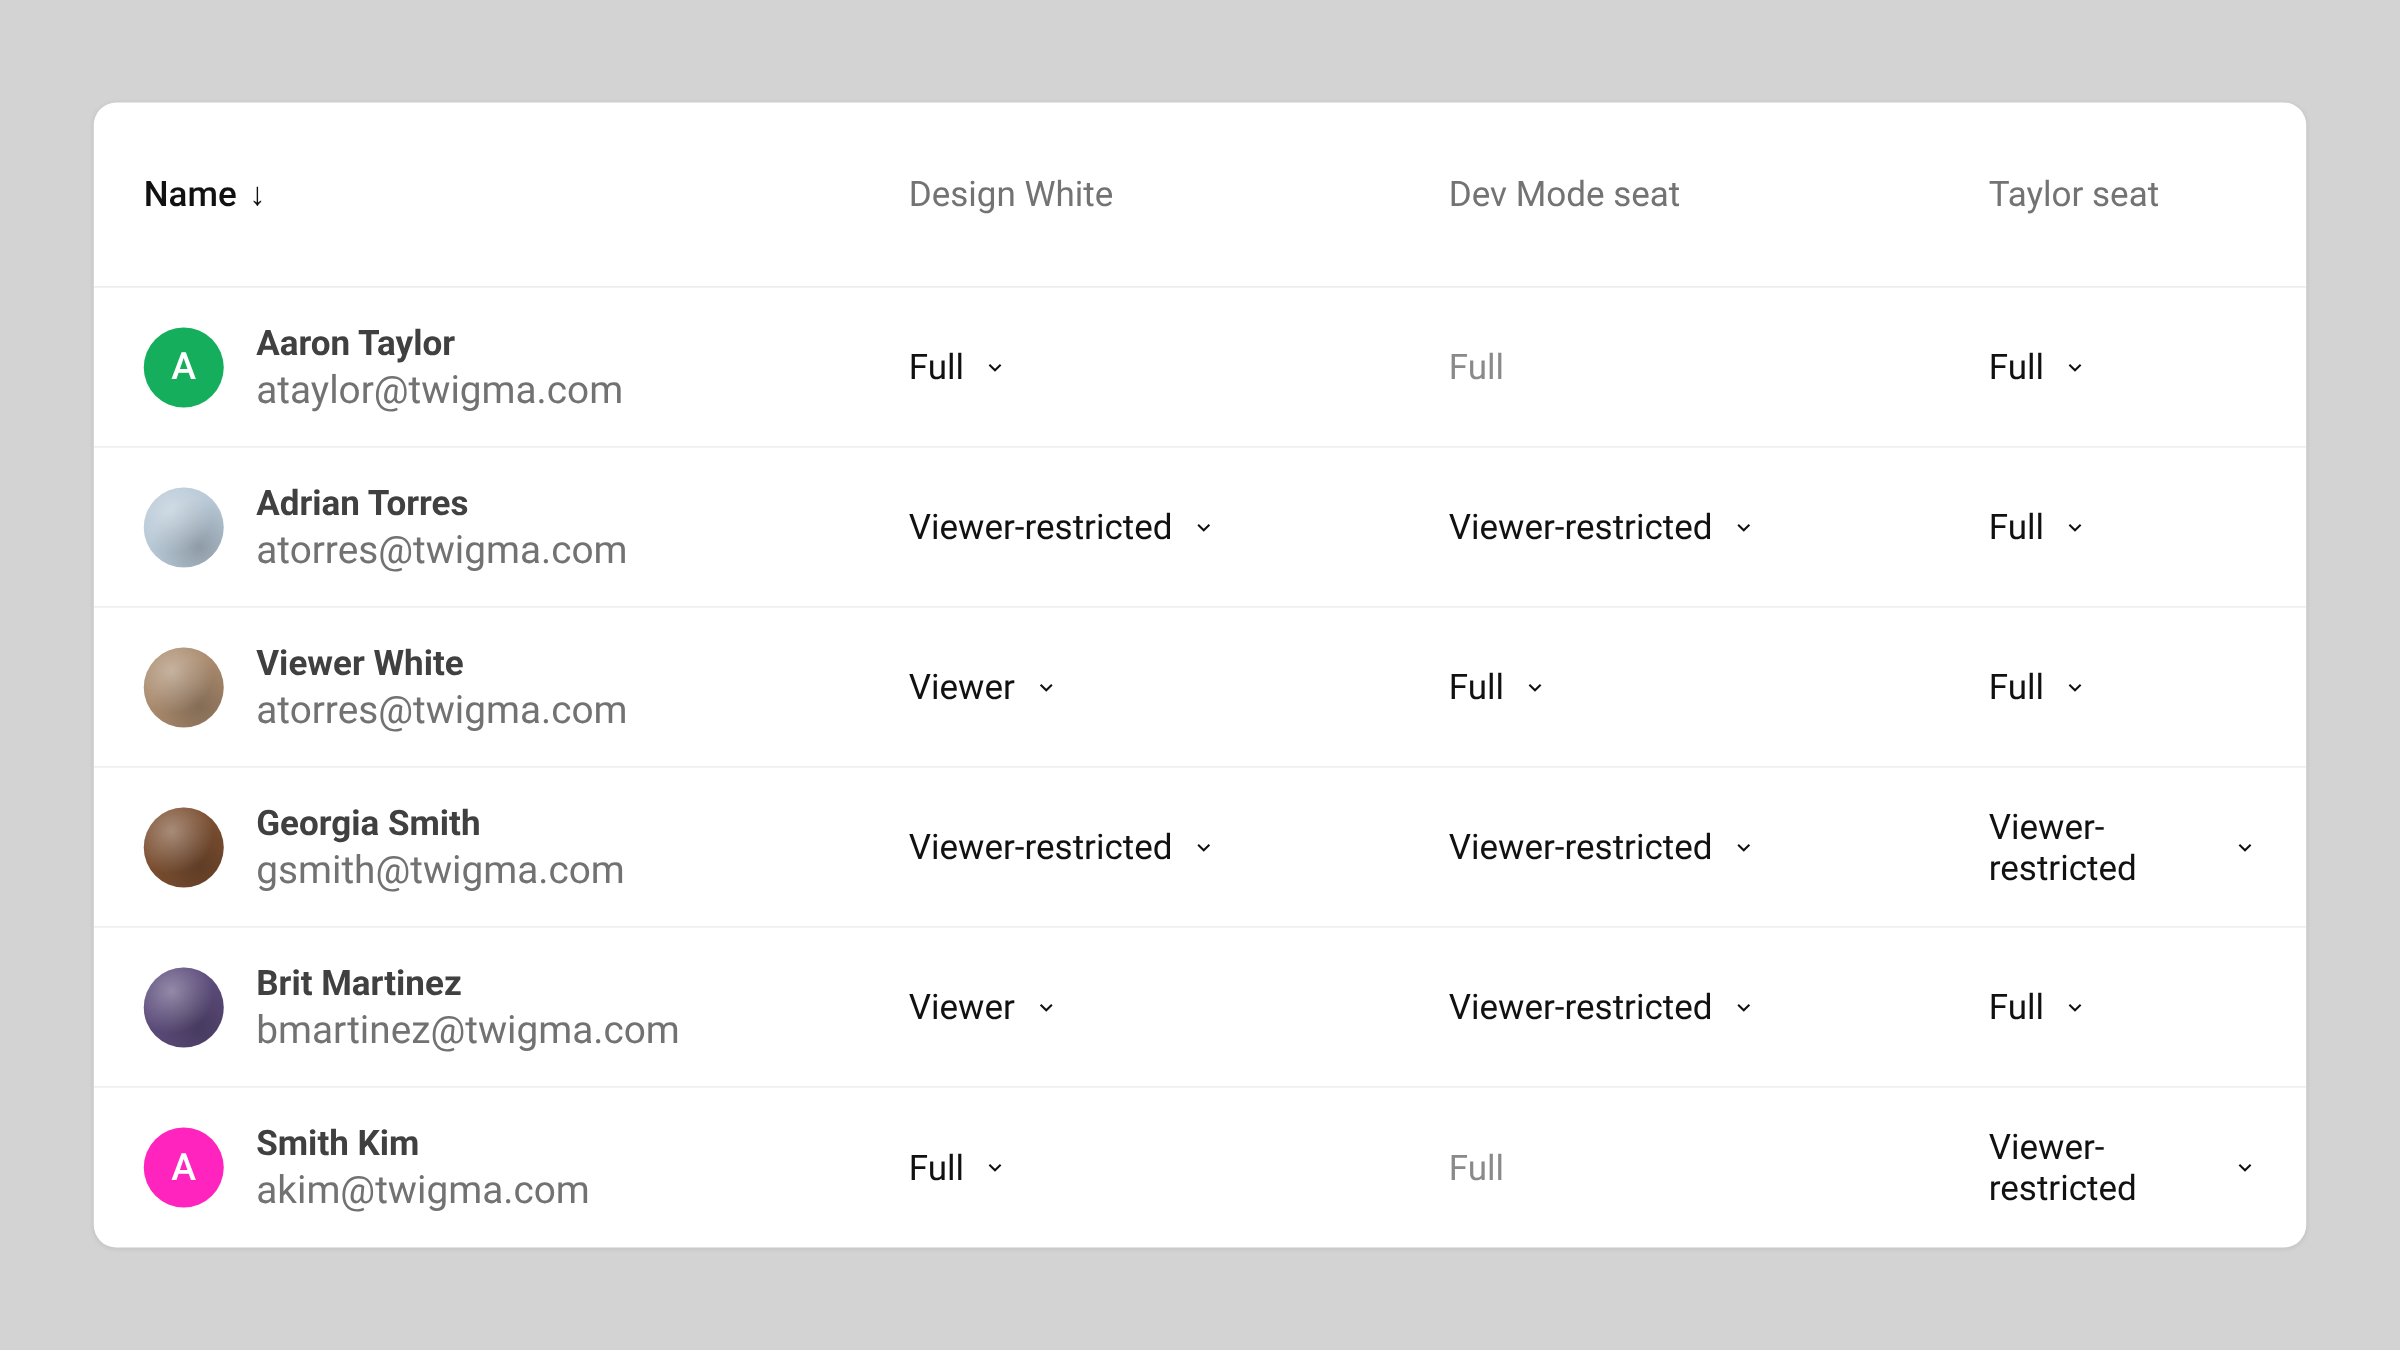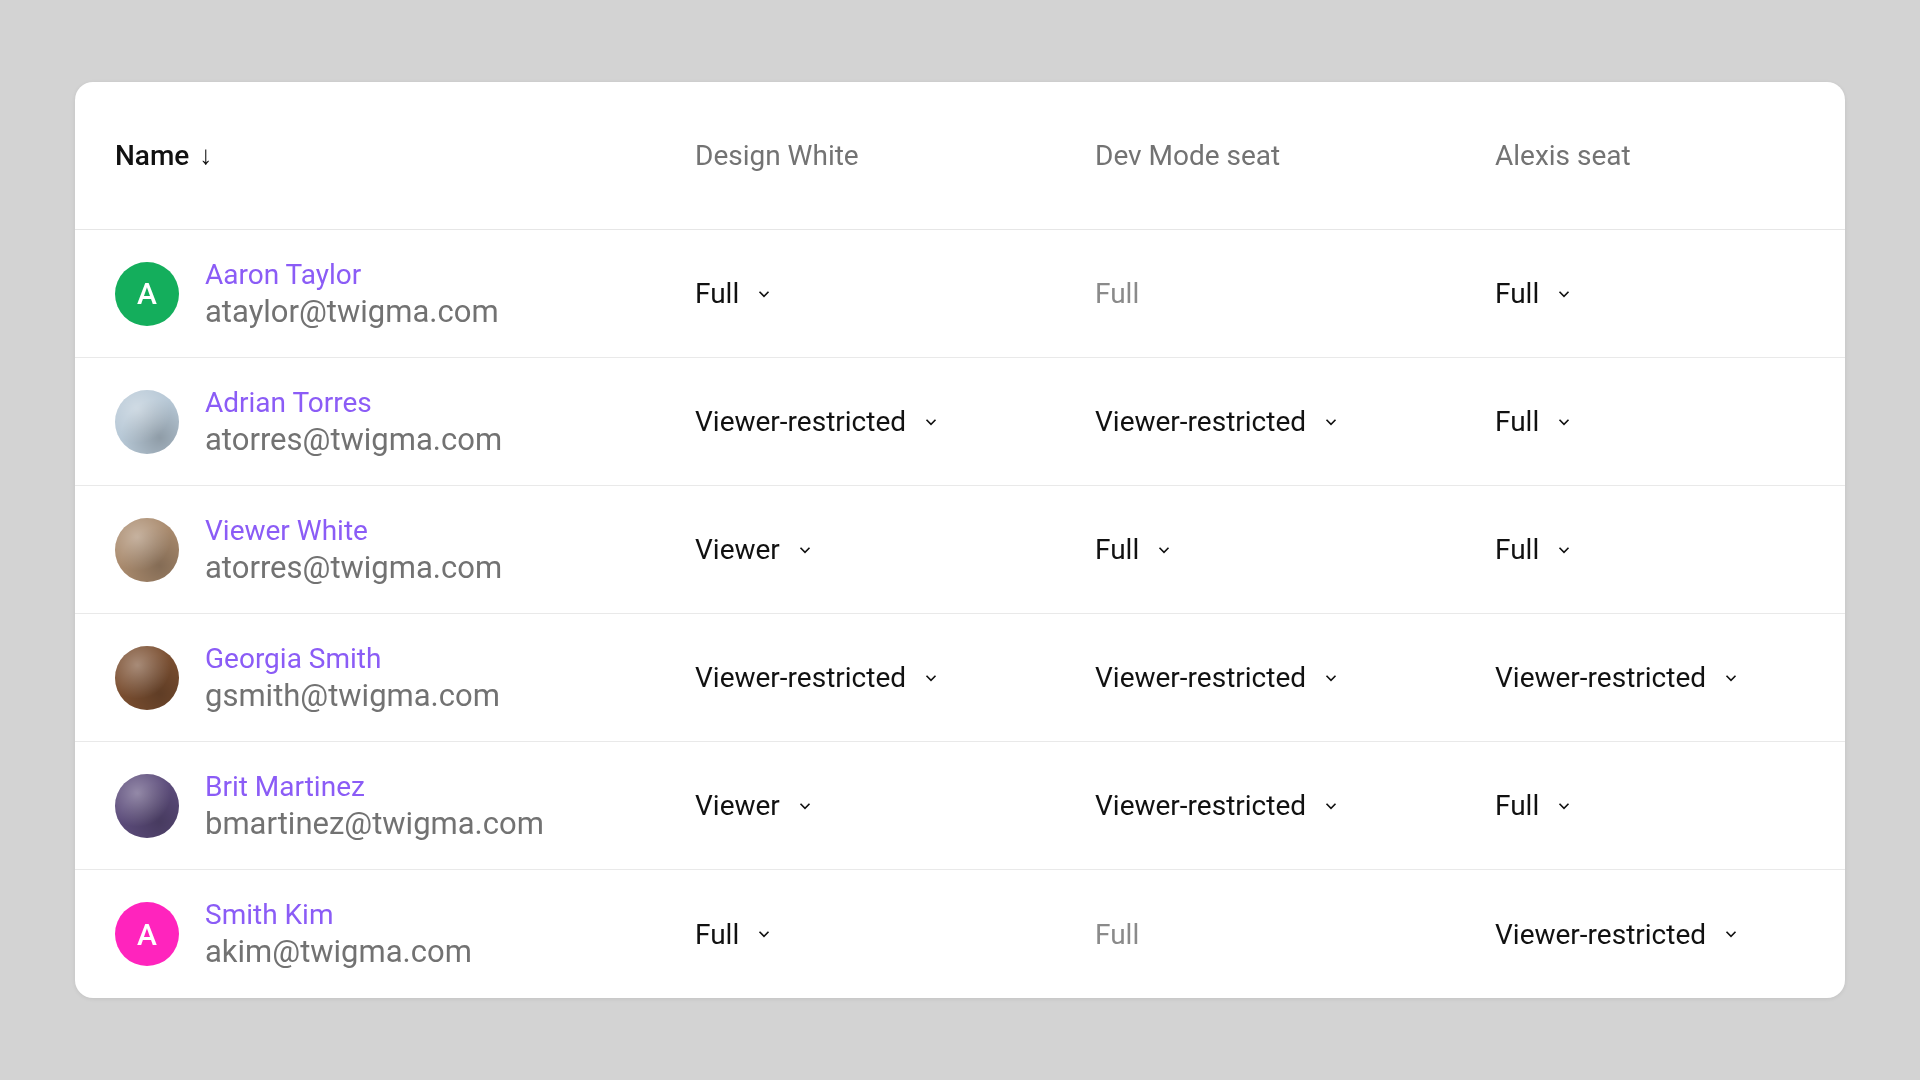--- a/index.html
+++ b/index.html
@@ -17,20 +17,21 @@
     border-radius: 18px;
     width: 1770px;
     box-shadow: 0 1px 4px rgba(0,0,0,0.08);
     overflow: hidden;
   }
   .row, .header-row {
     display: grid;
     grid-template-columns: 580px 400px 400px 1fr;
     align-items: center;
     padding: 0 40px;
+    gap: 32px;
   }
   .header-row {
     height: 148px;
     border-bottom: 1px solid #e6e6e6;
   }
   .row {
     height: 128px;
     border-bottom: 1px solid #e9e9e9;
   }
   .row:last-child { border-bottom: none; }
@@ -68,21 +69,21 @@
     font-weight: 500;
     flex-shrink: 0;
   }
   .avatar-green { background: #14ae5c; }
   .avatar-pink  { background: #ff24bd; }
   .avatar-photo1 { background: #b7c8d6; }
   .avatar-photo2 { background: #a98a6d; }
   .avatar-photo3 { background: #7a4e30; }
   .avatar-photo4 { background: #5b4b7a; }
   .user-text { display: flex; flex-direction: column; gap: 2px; }
-  .user-name  { font-size: 28px; color: #8b5cf6; font-weight: 400; }
+  .user-name  { font-size: 28px; color: #404040; font-weight: 700; }
   .user-email { font-size: 31px; color: #727272; font-weight: 400; }
   .seat-sel {
     display: flex;
     align-items: center;
     gap: 16px;
     font-size: 28px;
     color: #111;
     cursor: pointer;
   }
   .seat-static {
@@ -112,21 +113,21 @@
 
 <div class="card">
 
   <div class="header-row">
     <div class="name-header">
       <span>Name</span>
       <span class="arrow">↓</span>
     </div>
     <div class="col-header">Design White</div>
     <div class="col-header">Dev Mode seat</div>
-    <div class="col-header">Alexis seat</div>
+    <div class="col-header">Taylor seat</div>
   </div>
 
   <div id="rows-container">
       <div class="row">
         <div class="user-cell">
           <div class="avatar avatar-green">A</div>
           <div class="user-text">
             <div class="user-name">Aaron Taylor</div>
             <div class="user-email">ataylor@twigma.com</div>
           </div>

